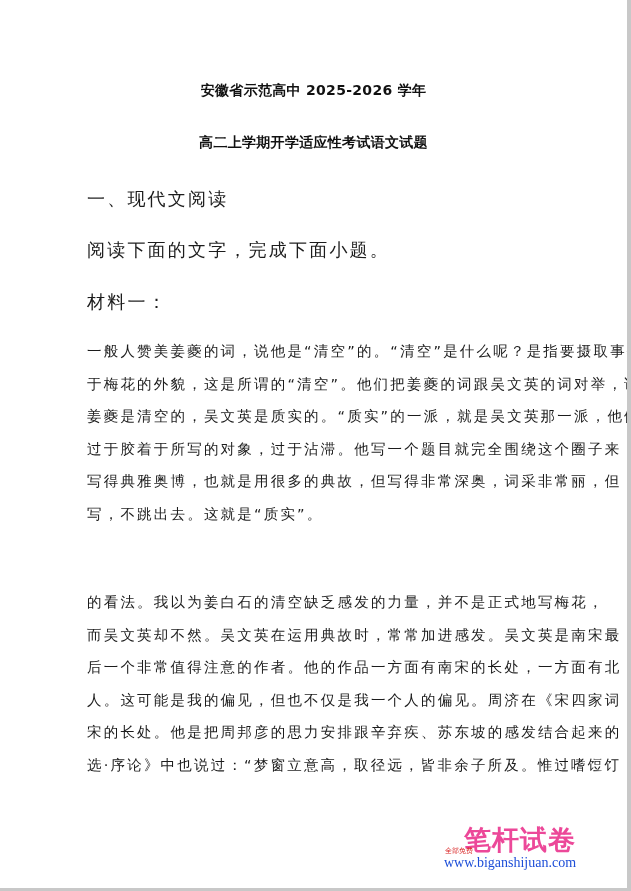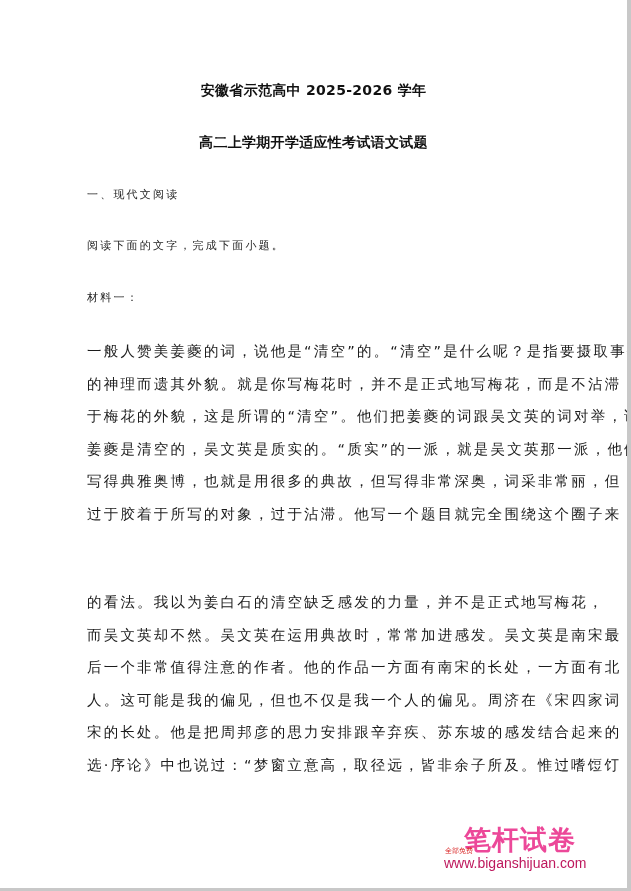--- a/index.html
+++ b/index.html
@@ -47,21 +47,21 @@
       font-weight: bold;
       font-size: 14px;
       letter-spacing: 0.3px;
       color: #111;
     }
     .title.t1 { top: 82px; }
     .title.t2 { top: 134px; }
     .line {
       position: absolute;
       left: 87px;
-      font-size: 11px;
+      font-size: 18px;
       white-space: nowrap;
       letter-spacing: 2.2px;
       color: #1c1c1c;
     }
     .para {
       position: absolute;
       left: 87px;
       width: 470px;
       font-size: 14.5px;
       line-height: 32.6px;
@@ -95,44 +95,44 @@
       top: 24px;
       font-size: 7px;
       color: #d81e1e;
       font-weight: normal;
     }
     .wm-url {
       position: absolute;
       left: 4px;
       top: 33px;
       font-size: 14px;
-      font-family: Liberation Sans, sans-serif;
-      color: #be185d;
+      font-family: Liberation Serif, serif;
+      color: #1d4ed8;
       letter-spacing: 0px;
     }
   </style>
 </head>
 <body>
 
 <div class="page">
 
   <div class="title t1">安徽省示范高中 2025-2026 学年</div>
   <div class="title t2">高二上学期开学适应性考试语文试题</div>
 
   <div class="line" style="top:187px;">一、现代文阅读</div>
   <div class="line" style="top:238px;text-align:center;">阅读下面的文字，完成下面小题。</div>
   <div class="line" style="top:290px;">材料一：</div>
 
   <div class="para" style="top:335px;">
     <span class="pl">一般人赞美姜夔的词，说他是“清空”的。“清空”是什么呢？是指要摄取事物</span>
-    <span class="pl">的神理而遗其外貌。就是你写梅花时，并不是正式地写梅花，而是不沾滞</span>
     <span class="pl">于梅花的外貌，这是所谓的“清空”。他们把姜夔的词跟吴文英的词对举，说</span>
     <span class="pl">姜夔是清空的，吴文英是质实的。“质实”的一派，就是吴文英那一派，他们</span>
+    <span class="pl">过于胶着于所写的对象，过于沾滞。他写一个题目就完全围绕这个圈子来</span>
     <span class="pl">写得典雅奥博，也就是用很多的典故，但写得非常深奥，词采非常丽，但</span>
-    <span class="pl">过于胶着于所写的对象，过于沾滞。他写一个题目就完全围绕这个圈子来</span>
+    <span class="pl">写，不跳出去。这就是“质实”。</span>
   </div>
 
   <div class="para" style="top:586px;">
     <span class="pl">的看法。我以为姜白石的清空缺乏感发的力量，并不是正式地写梅花，</span>
     <span class="pl">而吴文英却不然。吴文英在运用典故时，常常加进感发。吴文英是南宋最</span>
     <span class="pl">后一个非常值得注意的作者。他的作品一方面有南宋的长处，一方面有北</span>
     <span class="pl">人。这可能是我的偏见，但也不仅是我一个人的偏见。周济在《宋四家词</span>
     <span class="pl">宋的长处。他是把周邦彦的思力安排跟辛弃疾、苏东坡的感发结合起来的</span>
     <span class="pl">选·序论》中也说过：“梦窗立意高，取径远，皆非余子所及。惟过嗜饾饤，</span>
   </div>

